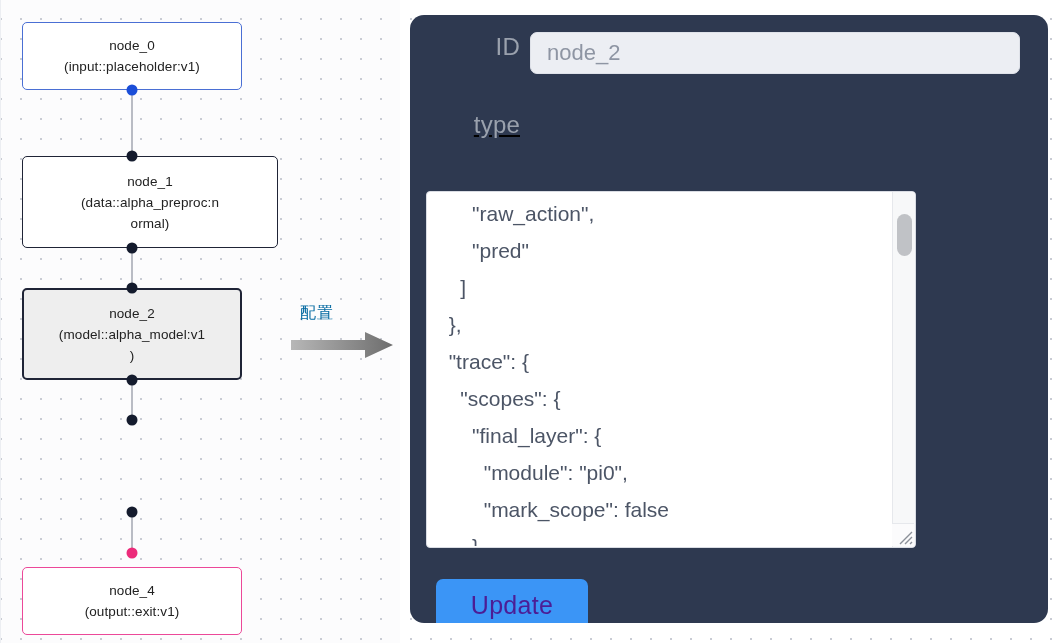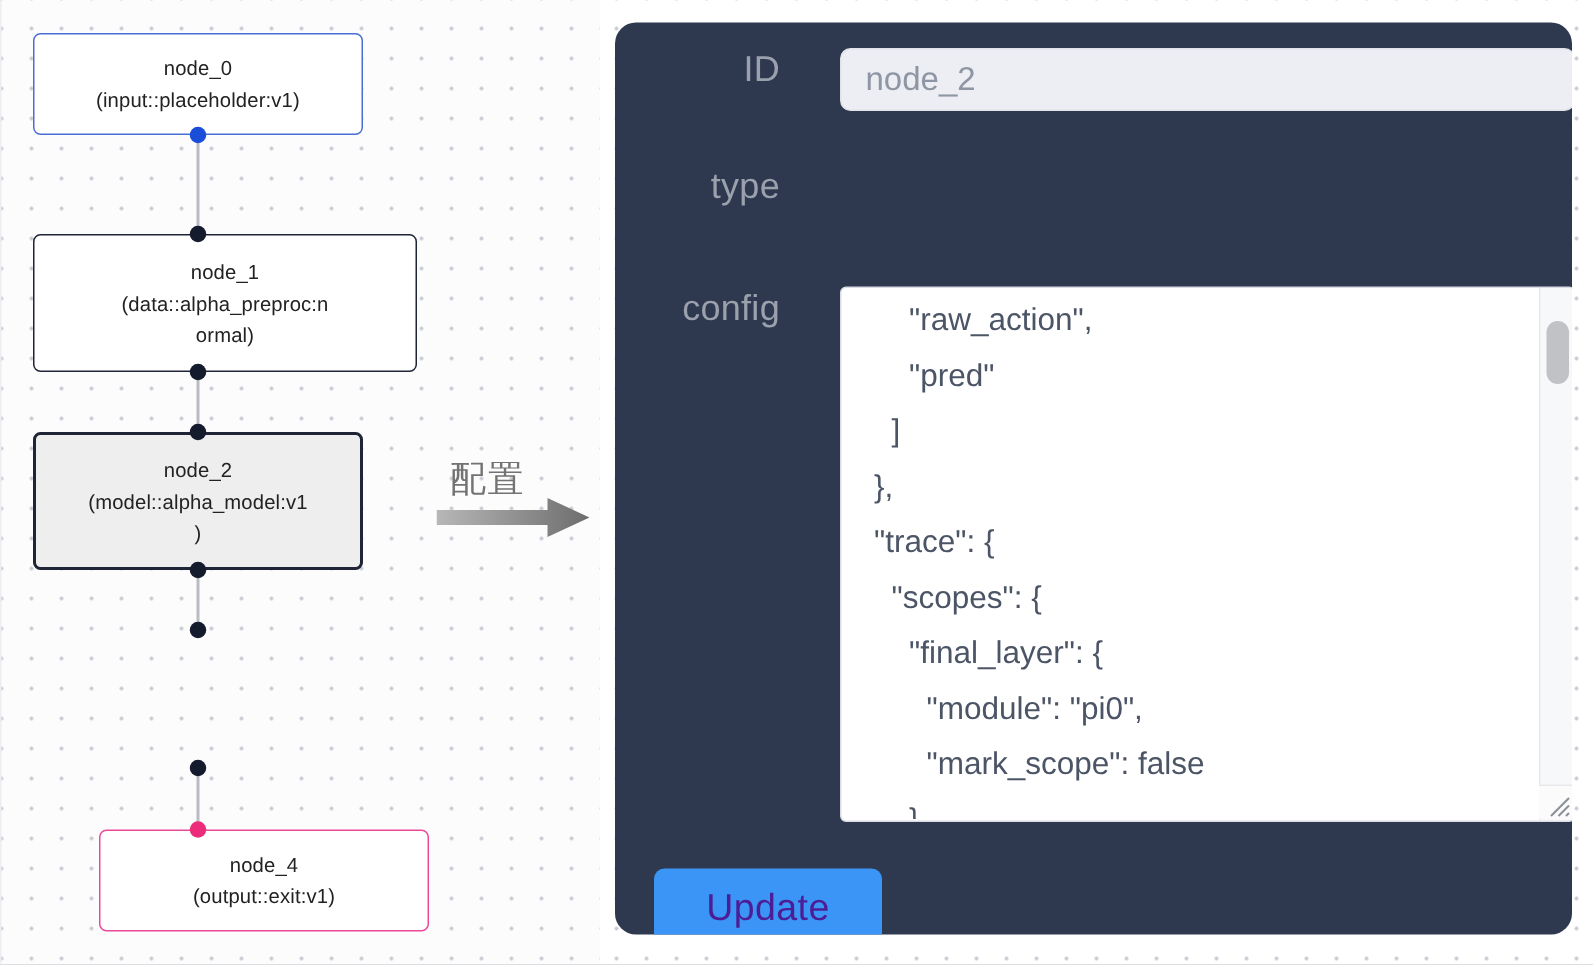--- a/index.html
+++ b/index.html
@@ -115,22 +115,22 @@
   }
   .port.dark  { background: #141b2d; }
   .port.blue  { background: #1b4ed8; }
   .port.pink  { background: #ec2b7a; }
 
   
   #flow-label {
     position: absolute;
     left: 300px;
     top: 303px;
-    font-size: 24px;
-    color: #737373;
+    font-size: 16px;
+    color: #0369a1;
     font-family: "DejaVu Sans", sans-serif;
     letter-spacing: 1px;
     z-index: 5;
   }
   #flow-arrow {
     position: absolute;
     left: 291px;
     top: 332px;
     width: 102px;
     height: 26px;
@@ -147,21 +147,20 @@
     background: #2e3950;
     border-radius: 14px;
     z-index: 8;
     overflow: hidden;
   }
 
   .field-row {
     position: absolute;
     display: flex;
     align-items: flex-start;
-    gap: 30px;
   }
   .field-label {
     color: #9aa1ad;
     font-size: 24px;
     line-height: 30px;
     text-align: right;
     width: 104px;
     padding-right: 10px;
     box-sizing: border-box;
     letter-spacing: 0.2px;
@@ -176,21 +175,21 @@
     color: #8e95a3;
     font-size: 22px;
     line-height: 40px;
     padding: 0 16px;
     font-family: "Liberation Sans", sans-serif;
     overflow: hidden;
     white-space: nowrap;
   }
 
   #row-id   { left: 16px; top: 17px; }
-  #row-type { left: 16px; top: 95px; }
+  #row-type { left: 16px; top: 95px; text-decoration: underline; }
   #row-config { left: 16px; top: 176px; }
 
   
   .config-box {
     position: relative;
     box-sizing: border-box;
     width: 490px;
     height: 357px;
     background: #ffffff;
     border: 1px solid #d9dce3;
@@ -292,21 +291,21 @@
       <span class="node-text">node_2
 (model::alpha_model:v1
 )</span>
     </div>
     <div class="port dark" style="left:132px; top:288px;"></div>
     <div class="port dark" style="left:132px; top:380px;"></div>
 
     <div class="port dark" style="left:132px; top:420px;"></div>
     <div class="port dark" style="left:132px; top:512px;"></div>
 
-    <div class="node n-output" style="left:22px; top:553px; width:220px; height:68px;margin-left:44px;">
+    <div class="node n-output" style="left:22px; top:567px; width:220px; height:68px;">
       <span class="node-text">node_4
 (output::exit:v1)</span>
     </div>
     <div class="port pink" style="left:132px; top:553px;"></div>
   </div>
 
   <div id="right-canvas"></div>
 
   <div id="flow-label">配置</div>
   <svg id="flow-arrow" viewBox="0 0 102 26">
@@ -324,21 +323,20 @@
     <div class="field-row" id="row-id">
       <div class="field-label">ID</div>
       <div class="field-input" placeholder="node_2">node_2</div>
     </div>
 
     <div class="field-row" id="row-type">
       <div class="field-label">type</div>
     </div>
 
     <div class="field-row" id="row-config">
-      <div class="field-label">config</div>
       <div class="config-box">
         <pre class="config-text">      "raw_action",
       "pred"
     ]
   },
   "trace": {
     "scopes": {
       "final_layer": {
         "module": "pi0",
         "mark_scope": false

